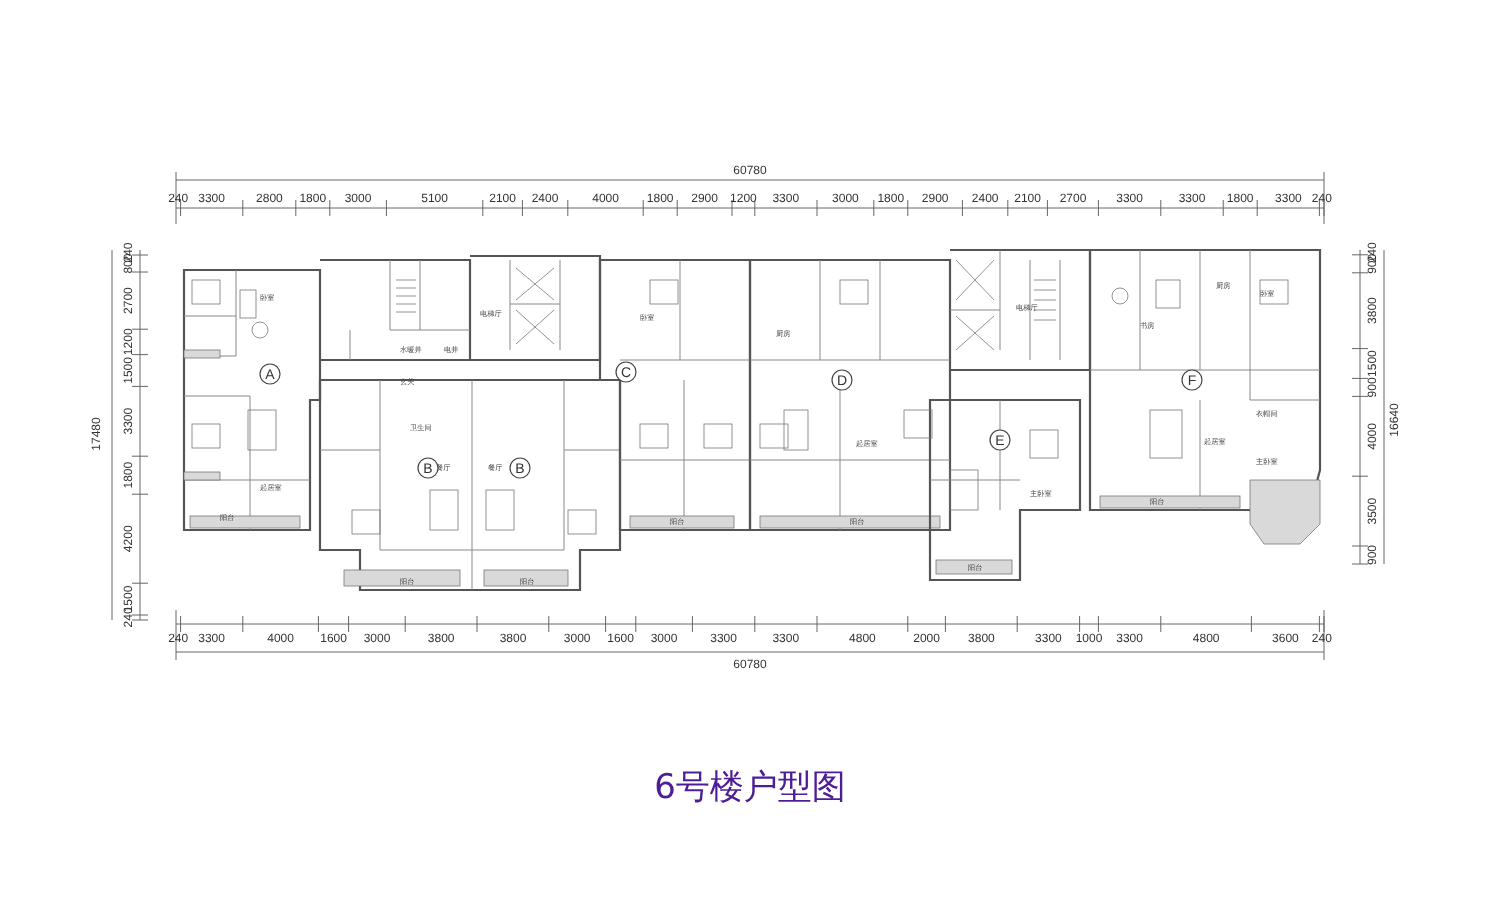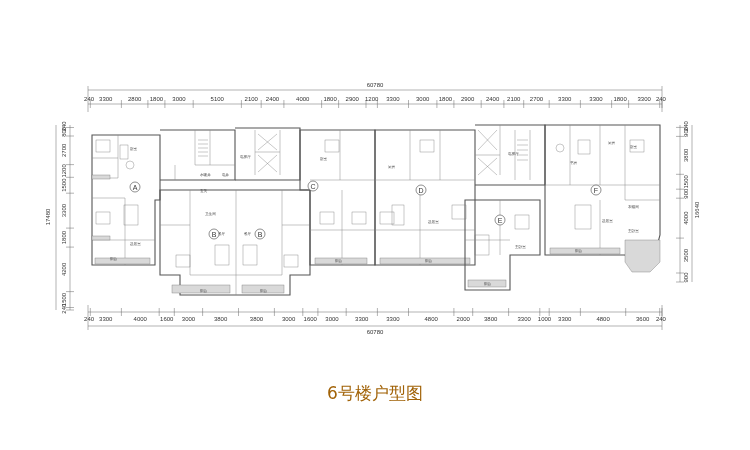--- a/index.html
+++ b/index.html
@@ -7,21 +7,21 @@
   #plan{position:absolute;left:0;top:0;width:750px;height:450px;}
   .dim-text{font-family:"Liberation Sans",sans-serif;font-size:6px;fill:#333;}
   .dim-total{font-family:"Liberation Sans",sans-serif;font-size:6px;fill:#333;}
   .room-label{font-family:"DejaVu Sans",sans-serif;font-size:3.6px;fill:#444;}
   .unit-letter{font-family:"Liberation Sans",sans-serif;font-size:7px;fill:#333;}
   .wall{fill:none;stroke:#555;stroke-width:1.1;}
   .wall-thin{fill:none;stroke:#888;stroke-width:0.5;}
   .wall-fill{fill:#d9d9d9;stroke:#777;stroke-width:0.4;}
   .dim-line{stroke:#666;stroke-width:0.5;}
   .furn{fill:none;stroke:#777;stroke-width:0.4;}
-  .title{position:absolute;left:0;width:750px;top:382px;text-align:center;font-family:"DejaVu Sans",sans-serif;font-size:17px;color:#a16207;}
+  .title{position:absolute;left:0;width:750px;top:382px;text-align:center;font-family:"DejaVu Sans",sans-serif;font-size:17px;color:#4c1d95;}
 </style>
 </head>
 <body>
 
 <svg id="plan" viewBox="0 0 750 450" xmlns="http://www.w3.org/2000/svg">
 
   <g>
     <line class="dim-line" x1="88" y1="90" x2="662" y2="90"></line>
     <line class="dim-line" x1="88" y1="104" x2="662" y2="104"></line>
     <line class="dim-line" x1="88" y1="86" x2="88" y2="112"></line>

